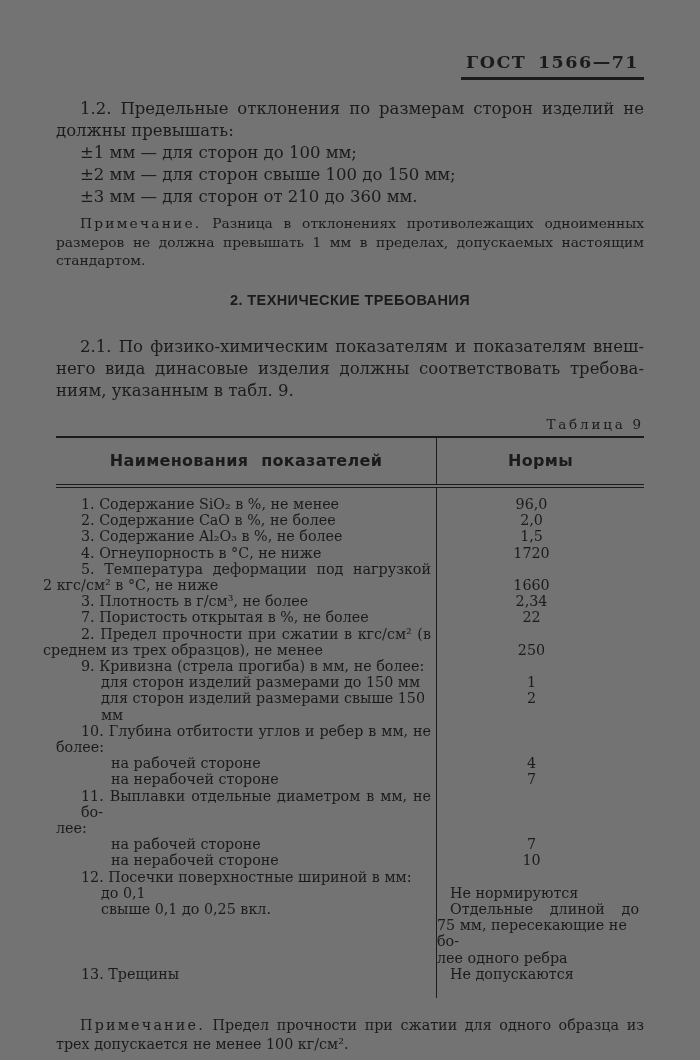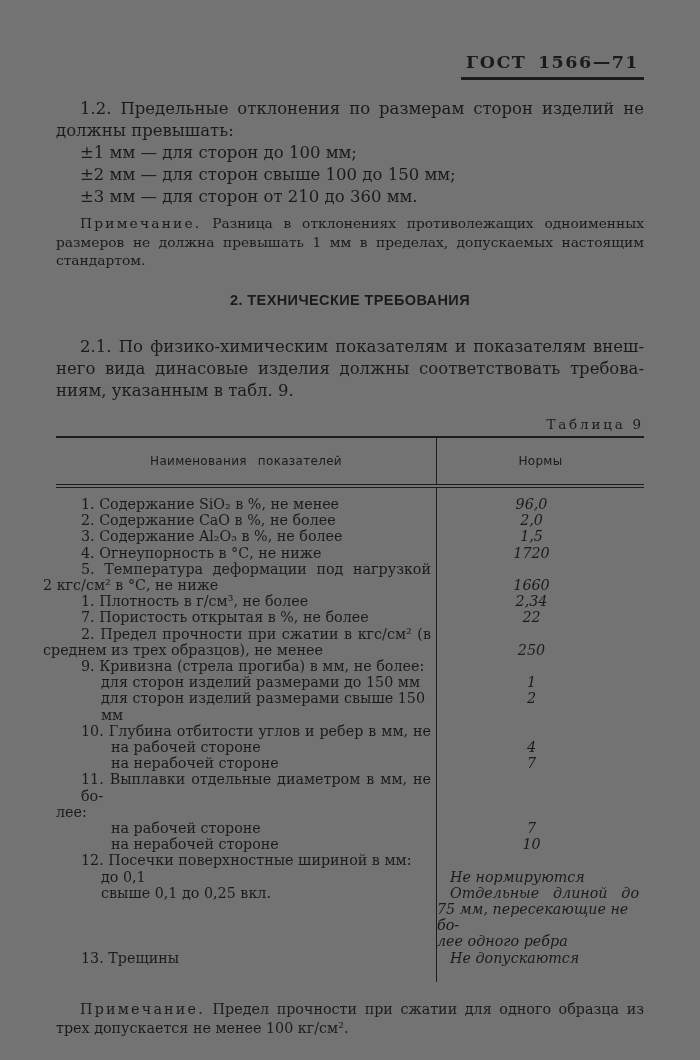--- a/index.html
+++ b/index.html
@@ -52,43 +52,43 @@
     font-size: 13.5px;
     letter-spacing: 2.8px;
   }
   .gost-table { margin-top: 4px; border-top: 2.5px solid #1b1b1b; }
   .t-header {
     display: flex;
     border-bottom: 1.5px solid #1b1b1b;
     margin-bottom: 2.5px;
     min-height: 46px;
     font-family: "DejaVu Sans", "Liberation Sans", sans-serif;
-    font-weight: normal;
-    font-size: 12px;
+    font-weight: bold;
+    font-size: 16px;
     letter-spacing: 0.3px;
   }
   .t-h-left {
     width: 380px;
     display: flex; align-items: center; justify-content: center;
     text-align: center;
     word-spacing: 7px;
     box-sizing: border-box;
   }
   .t-h-right {
     flex: 1;
     display: flex; align-items: center; justify-content: center;
     text-align: center;
     border-left: 1.5px solid #1b1b1b;
     box-sizing: border-box;
   }
   .t-body { border-top: 1.5px solid #1b1b1b; font-size: 14.3px; line-height: 16.2px; }
   .t-line { display: flex; min-height: 16.2px; }
   .t-line:first-child > div { padding-top: 8px; }
   .t-left  { width: 380px; box-sizing: border-box; }
-  .t-right { width: 208px; border-left: 1.5px solid #1b1b1b; box-sizing: border-box; font-style: italic; }
+  .t-right { width: 208px; border-left: 1.5px solid #1b1b1b; box-sizing: border-box; }
   
   .lc-num   { padding-left: 25px; }
   .lc-numj  { padding-left: 25px; padding-right: 5px; text-align: justify; text-align-last: justify; }
   .lc-cont  { text-indent: -13px; }
   .lc-cont2 { }
   .lc-sub   { padding-left: 45px; }
   .lc-sub2  { padding-left: 55px; }
   
   .rc-val  { text-align: center; padding-right: 18px; }
   .rc-txt  { padding-left: 13px; }
@@ -157,21 +157,21 @@
         </div>
         <div class="t-line">
           <div class="t-left lc-numj">5. Температура деформации под нагрузкой</div>
           <div class="t-right rc-val"></div>
         </div>
         <div class="t-line">
           <div class="t-left lc-cont">2 кгс/см² в °С, не ниже</div>
           <div class="t-right rc-val">1660</div>
         </div>
         <div class="t-line">
-          <div class="t-left lc-num">1. Плотность в г/см³, не более</div>
+          <div class="t-left lc-num">3. Плотность в г/см³, не более</div>
           <div class="t-right rc-val">2,34</div>
         </div>
         <div class="t-line">
           <div class="t-left lc-num">7. Пористость открытая в %, не более</div>
           <div class="t-right rc-val">22</div>
         </div>
         <div class="t-line">
           <div class="t-left lc-numj">2. Предел прочности при сжатии в кгс/см² (в</div>
           <div class="t-right rc-val"></div>
         </div>
@@ -186,20 +186,24 @@
         <div class="t-line">
           <div class="t-left lc-sub">для сторон изделий размерами до 150 мм</div>
           <div class="t-right rc-val">1</div>
         </div>
         <div class="t-line">
           <div class="t-left lc-sub">для сторон изделий размерами свыше 150 мм</div>
           <div class="t-right rc-val">2</div>
         </div>
         <div class="t-line">
           <div class="t-left lc-numj">10. Глубина отбитости углов и ребер в мм, не</div>
+          <div class="t-right rc-val"></div>
+        </div>
+        <div class="t-line">
+          <div class="t-left lc-cont2">более:</div>
           <div class="t-right rc-val"></div>
         </div>
         <div class="t-line">
           <div class="t-left lc-sub2">на рабочей стороне</div>
           <div class="t-right rc-val">4</div>
         </div>
         <div class="t-line">
           <div class="t-left lc-sub2">на нерабочей стороне</div>
           <div class="t-right rc-val">7</div>
         </div>

